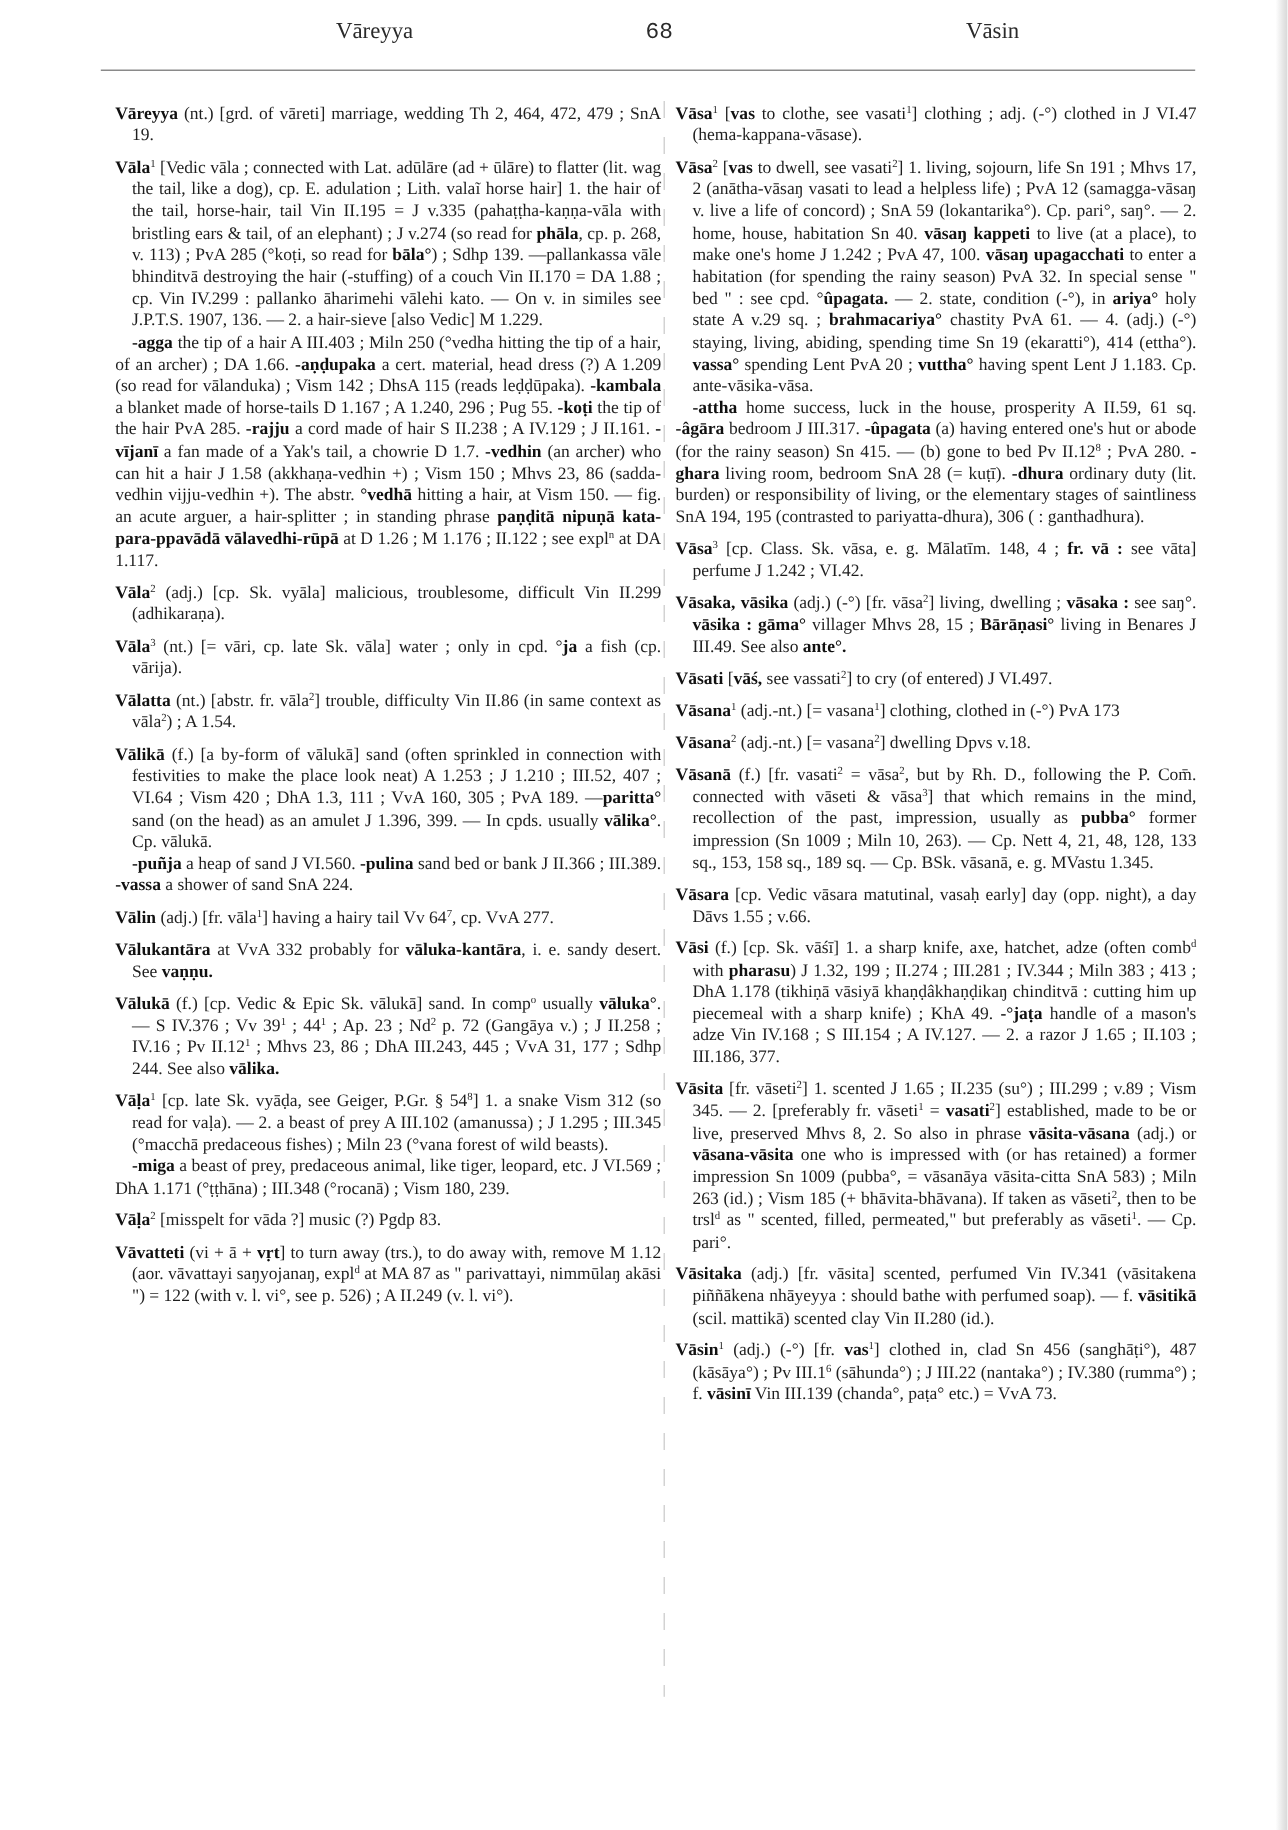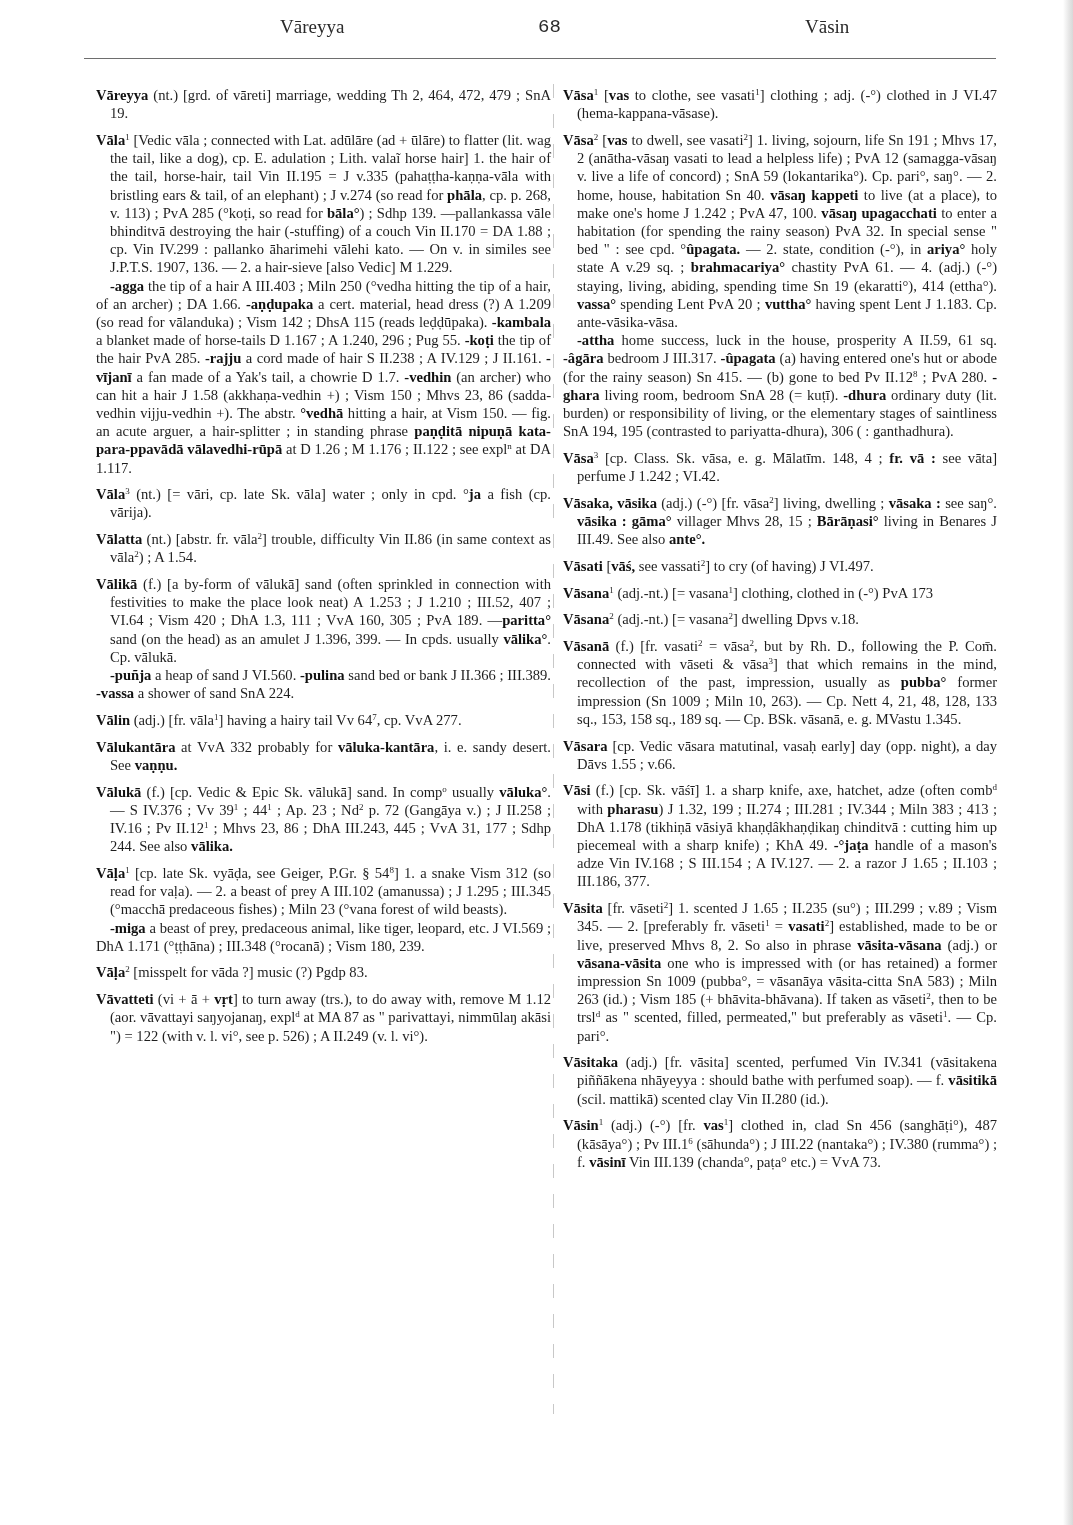--- a/index.html
+++ b/index.html
@@ -56,37 +56,38 @@
 <div class="running-head">
   <span class="rh-left">Vāreyya</span>
   <span class="rh-center">68</span>
   <span class="rh-right">Vāsin</span>
 </div>
 <div class="head-rule"></div>
 
 <div class="column col-left">
     <p class="entry"><span class="b">Vāreyya</span><span> (nt.) [grd. of vāreti] marriage, wedding Th 2, 464, 472, 479 ; SnA 19.</span></p>
     <p class="entry"><span class="b">Vāla</span><sup>1</sup><span> [Vedic vāla ; connected with Lat. adūlāre (ad + ūlāre) to flatter (lit. wag the tail, like a dog), cp. E. adulation ; Lith. valaĩ horse hair] 1. the hair of the tail, horse-hair, tail Vin II.195 = J v.335 (pahaṭṭha-kaṇṇa-vāla with bristling ears &amp; tail, of an elephant) ; J v.274 (so read for </span><span class="b">phāla</span><span>, cp. p. 268, v. 113) ; PvA 285 (°koṭi, so read for </span><span class="b">bāla°</span><span>) ; Sdhp 139. —pallankassa vāle bhinditvā destroying the hair (-stuffing) of a couch Vin II.170 = DA 1.88 ; cp. Vin IV.299 : pallanko āharimehi vālehi kato. — On v. in </span><span class="i">similes</span><span> see </span><span class="i">J.P.T.S.</span><span> 1907, 136. — 2. a hair-sieve [also Vedic] M 1.229.</span><span class="sub"><span class="b">-agga</span><span> the tip of a hair A III.403 ; Miln 250 (°vedha hitting the tip of a hair, of an archer) ; DA 1.66. </span><span class="b">-aṇḍupaka</span><span> a cert. material, head dress (?) A 1.209 (so read for vālanduka) ; Vism 142 ; DhsA 115 (reads leḍḍūpaka). </span><span class="b">-kambala</span><span> a blanket made of horse-tails D 1.167 ; A 1.240, 296 ; Pug 55. </span><span class="b">-koṭi</span><span> the tip of the hair PvA 285. </span><span class="b">-rajju</span><span> a cord made of hair S II.238 ; A IV.129 ; J II.161. </span><span class="b">-vījanī</span><span> a fan made of a Yak's tail, a chowrie D 1.7. </span><span class="b">-vedhin</span><span> (an archer) who can hit a hair J 1.58 (akkhaṇa-vedhin +) ; Vism 150 ; Mhvs 23, 86 (sadda-vedhin vijju-vedhin +). The abstr. </span><span class="b">°vedhā</span><span> hitting a hair, at Vism 150. — fig. an acute arguer, a hair-splitter ; in standing phrase </span><span class="b">paṇḍitā nipuṇā kata-para-ppavādā vālavedhi-rūpā</span><span> at D 1.26 ; M 1.176 ; II.122 ; see expl</span><sup>n</sup><span> at DA 1.117.</span></span></p>
+    <p class="entry"><span class="b">Vāla</span><sup>2</sup><span> (adj.) [cp. Sk. vyāla] malicious, troublesome, difficult Vin II.299 (adhikaraṇa).</span></p>
     <p class="entry"><span class="b">Vāla</span><sup>3</sup><span> (nt.) [= vāri, cp. late Sk. vāla] water ; only in cpd. °</span><span class="b">ja</span><span> a fish (cp. vārija).</span></p>
     <p class="entry"><span class="b">Vālatta</span><span> (nt.) [abstr. fr. vāla</span><sup>2</sup><span>] trouble, difficulty Vin II.86 (in same context as vāla</span><sup>2</sup><span>) ; A 1.54.</span></p>
     <p class="entry"><span class="b">Vālikā</span><span> (f.) [a by-form of vālukā] sand (often sprinkled in connection with festivities to make the place look neat) A 1.253 ; J 1.210 ; III.52, 407 ; VI.64 ; Vism 420 ; DhA 1.3, 111 ; VvA 160, 305 ; PvA 189. —</span><span class="b">paritta°</span><span> sand (on the head) as an amulet J 1.396, 399. — In cpds. usually </span><span class="b">vālika°</span><span>. Cp. vālukā.</span><span class="sub"><span class="b">-puñja</span><span> a heap of sand J VI.560. </span><span class="b">-pulina</span><span> sand bed or bank J II.366 ; III.389. </span><span class="b">-vassa</span><span> a shower of sand SnA 224.</span></span></p>
     <p class="entry"><span class="b">Vālin</span><span> (adj.) [fr. vāla</span><sup>1</sup><span>] having a hairy tail Vv 64</span><sup>7</sup><span>, cp. VvA 277.</span></p>
     <p class="entry"><span class="b">Vālukantāra</span><span> at VvA 332 probably for </span><span class="b">vāluka-kantāra</span><span>, i. e. sandy desert. See </span><span class="b">vaṇṇu.</span></p>
     <p class="entry"><span class="b">Vālukā</span><span> (f.) [cp. Vedic &amp; Epic Sk. vālukā] sand. In comp</span><sup>o</sup><span> usually </span><span class="b">vāluka°</span><span>. — S IV.376 ; Vv 39</span><sup>1</sup><span> ; 44</span><sup>1</sup><span> ; Ap. 23 ; Nd</span><sup>2</sup><span> p. 72 (Gangāya v.) ; J II.258 ; IV.16 ; Pv II.12</span><sup>1</sup><span> ; Mhvs 23, 86 ; DhA III.243, 445 ; VvA 31, 177 ; Sdhp 244. See also </span><span class="b">vālika.</span></p>
     <p class="entry"><span class="b">Vāḷa</span><sup>1</sup><span> [cp. late Sk. vyāḍa, see Geiger, </span><span class="i">P.Gr.</span><span> § 54</span><sup>8</sup><span>] 1. a snake Vism 312 (so read for vaḷa). — 2. a beast of prey A III.102 (amanussa) ; J 1.295 ; III.345 (°macchā predaceous fishes) ; Miln 23 (°vana forest of wild beasts).</span><span class="sub"><span class="b">-miga</span><span> a beast of prey, predaceous animal, like tiger, leopard, etc. J VI.569 ; DhA 1.171 (°ṭṭhāna) ; III.348 (°rocanā) ; Vism 180, 239.</span></span></p>
     <p class="entry"><span class="b">Vāḷa</span><sup>2</sup><span> [misspelt for vāda ?] music (?) Pgdp 83.</span></p>
     <p class="entry"><span class="b">Vāvatteti</span><span> (vi + ā + </span><span class="b">vṛt</span><span>] to turn away (trs.), to do away with, remove M 1.12 (aor. vāvattayi saŋyojanaŋ, expl</span><sup>d</sup><span> at MA 87 as " parivattayi, nimmūlaŋ akāsi ") = 122 (with v. l. vi°, see p. 526) ; A II.249 (v. l. vi°).</span></p>
   </div>
 <div class="col-divider"></div>
 <div class="column col-right">
     <p class="entry"><span class="b">Vāsa</span><sup>1</sup><span> [</span><span class="b">vas</span><span> to clothe, see vasati</span><sup>1</sup><span>] clothing ; adj. (-°) clothed in J VI.47 (hema-kappana-vāsase).</span></p>
     <p class="entry"><span class="b">Vāsa</span><sup>2</sup><span> [</span><span class="b">vas</span><span> to dwell, see vasati</span><sup>2</sup><span>] 1. living, sojourn, life Sn 191 ; Mhvs 17, 2 (anātha-vāsaŋ vasati to lead a helpless life) ; PvA 12 (samagga-vāsaŋ v. live a life of concord) ; SnA 59 (lokantarika°). Cp. pari°, saŋ°. — 2. home, house, habitation Sn 40. </span><span class="b">vāsaŋ kappeti</span><span> to live (at a place), to make one's home J 1.242 ; PvA 47, 100. </span><span class="b">vāsaŋ upagacchati</span><span> to enter a habitation (for spending the rainy season) PvA 32. In special sense " bed " : see cpd. °</span><span class="b">ûpagata.</span><span> — 2. state, condition (-°), in </span><span class="b">ariya°</span><span> holy state A v.29 sq. ; </span><span class="b">brahmacariya°</span><span> chastity PvA 61. — 4. (adj.) (-°) staying, living, abiding, spending time Sn 19 (ekaratti°), 414 (ettha°). </span><span class="b">vassa°</span><span> spending Lent PvA 20 ; </span><span class="b">vuttha°</span><span> having spent Lent J 1.183. Cp. ante-vāsika-vāsa.</span><span class="sub"><span class="b">-attha</span><span> home success, luck in the house, prosperity A II.59, 61 sq. </span><span class="b">-âgāra</span><span> bedroom J III.317. </span><span class="b">-ûpagata</span><span> (a) having entered one's hut or abode (for the rainy season) Sn 415. — (b) gone to bed Pv II.12</span><sup>8</sup><span> ; PvA 280. </span><span class="b">-ghara</span><span> living room, bedroom SnA 28 (= kuṭī). </span><span class="b">-dhura</span><span> ordinary duty (lit. burden) or responsibility of living, or the elementary stages of saintliness SnA 194, 195 (contrasted to pariyatta-dhura), 306 ( : ganthadhura).</span></span></p>
     <p class="entry"><span class="b">Vāsa</span><sup>3</sup><span> [cp. Class. Sk. vāsa, e. g. Mālatīm. 148, 4 ; </span><span class="b">fr. vā :</span><span> see vāta] perfume J 1.242 ; VI.42.</span></p>
     <p class="entry"><span class="b">Vāsaka, vāsika</span><span> (adj.) (-°) [fr. vāsa</span><sup>2</sup><span>] living, dwelling ; </span><span class="b">vāsaka :</span><span> see saŋ°. </span><span class="b">vāsika : gāma°</span><span> villager Mhvs 28, 15 ; </span><span class="b">Bārāṇasi°</span><span> living in Benares J III.49. See also </span><span class="b">ante°.</span></p>
-    <p class="entry"><span class="b">Vāsati</span><span> [</span><span class="b">vāś,</span><span> see vassati</span><sup>2</sup><span>] to cry (of having) J VI.497.</span></p>
+    <p class="entry"><span class="b">Vāsati</span><span> [</span><span class="b">vāś,</span><span> see vassati</span><sup>2</sup><span>] to cry (of entered) J VI.497.</span></p>
     <p class="entry"><span class="b">Vāsana</span><sup>1</sup><span> (adj.-nt.) [= vasana</span><sup>1</sup><span>] clothing, clothed in (-°) PvA 173</span></p>
     <p class="entry"><span class="b">Vāsana</span><sup>2</sup><span> (adj.-nt.) [= vasana</span><sup>2</sup><span>] dwelling Dpvs v.18.</span></p>
     <p class="entry"><span class="b">Vāsanā</span><span> (f.) [fr. vasati</span><sup>2</sup><span> = vāsa</span><sup>2</sup><span>, but by Rh. D., following the P. Com̄. connected with vāseti &amp; vāsa</span><sup>3</sup><span>] that which remains in the mind, recollection of the past, impression, usually as </span><span class="b">pubba°</span><span> former impression (Sn 1009 ; Miln 10, 263). — Cp. Nett 4, 21, 48, 128, 133 sq., 153, 158 sq., 189 sq. — Cp. BSk. vāsanā, e. g. MVastu 1.345.</span></p>
     <p class="entry"><span class="b">Vāsara</span><span> [cp. Vedic vāsara matutinal, vasaḥ early] day (opp. night), a day Dāvs 1.55 ; v.66.</span></p>
     <p class="entry"><span class="b">Vāsi</span><span> (f.) [cp. Sk. vāśī] 1. a sharp knife, axe, hatchet, adze (often comb</span><sup>d</sup><span> with </span><span class="b">pharasu</span><span>) J 1.32, 199 ; II.274 ; III.281 ; IV.344 ; Miln 383 ; 413 ; DhA 1.178 (tikhiṇā vāsiyā khaṇḍâkhaṇḍikaŋ chinditvā : cutting him up piecemeal with a sharp knife) ; KhA 49. </span><span class="b">-°jaṭa</span><span> handle of a mason's adze Vin IV.168 ; S III.154 ; A IV.127. — 2. a razor J 1.65 ; II.103 ; III.186, 377.</span></p>
     <p class="entry"><span class="b">Vāsita</span><span> [fr. vāseti</span><sup>2</sup><span>] 1. scented J 1.65 ; II.235 (su°) ; III.299 ; v.89 ; Vism 345. — 2. [preferably fr. vāseti</span><sup>1</sup><span> = </span><span class="b">vasati</span><sup>2</sup><span>] established, made to be or live, preserved Mhvs 8, 2. So also in phrase </span><span class="b">vāsita-vāsana</span><span> (adj.) or </span><span class="b">vāsana-vāsita</span><span> one who is impressed with (or has retained) a former impression Sn 1009 (pubba°, = vāsanāya vāsita-citta SnA 583) ; Miln 263 (id.) ; Vism 185 (+ bhāvita-bhāvana). If taken as vāseti</span><sup>2</sup><span>, then to be trsl</span><sup>d</sup><span> as " scented, filled, permeated," but preferably as vāseti</span><sup>1</sup><span>. — Cp. pari°.</span></p>
     <p class="entry"><span class="b">Vāsitaka</span><span> (adj.) [fr. vāsita] scented, perfumed Vin IV.341 (vāsitakena piññākena nhāyeyya : should bathe with perfumed soap). — f. </span><span class="b">vāsitikā</span><span> (scil. mattikā) scented clay Vin II.280 (id.).</span></p>
     <p class="entry"><span class="b">Vāsin</span><sup>1</sup><span> (adj.) (-°) [fr. </span><span class="b">vas</span><sup>1</sup><span>] clothed in, clad Sn 456 (sanghāṭi°), 487 (kāsāya°) ; Pv III.1</span><sup>6</sup><span> (sāhunda°) ; J III.22 (nantaka°) ; IV.380 (rumma°) ; f. </span><span class="b">vāsinī</span><span> Vin III.139 (chanda°, paṭa° etc.) = VvA 73.</span></p>
   </div>
 

